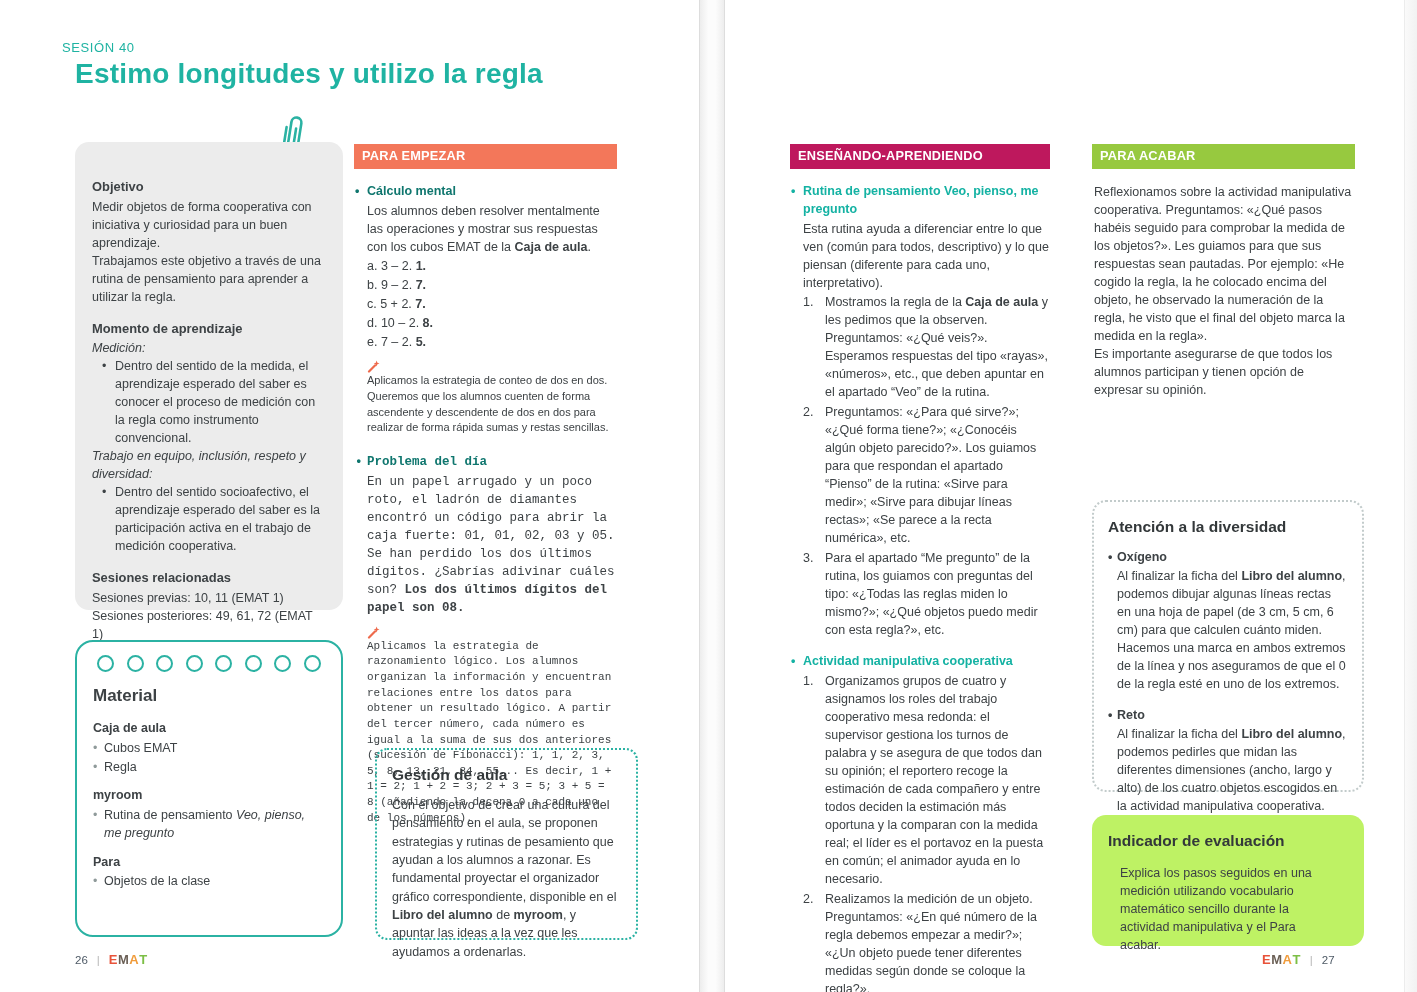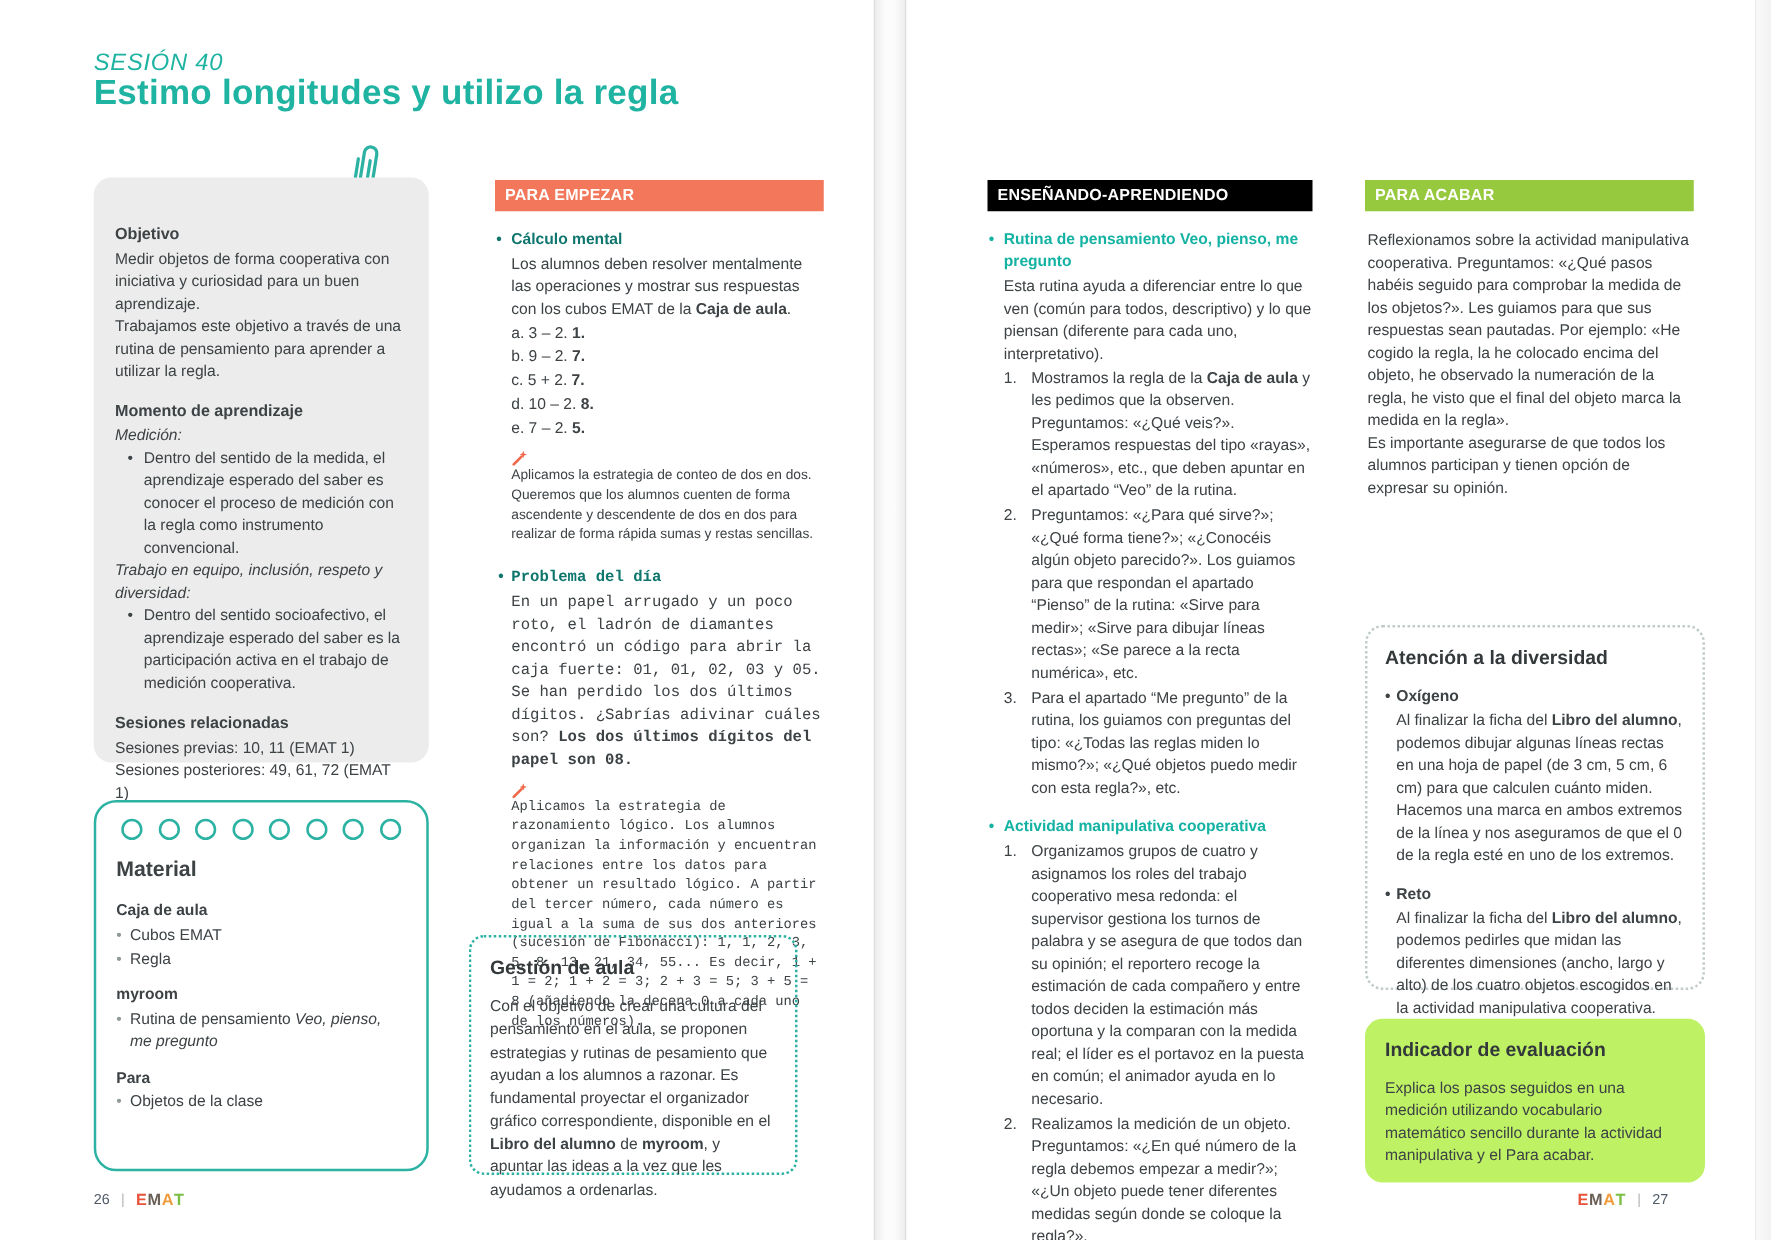--- a/index.html
+++ b/index.html
@@ -15,22 +15,22 @@
     background:linear-gradient(to right,#ededed,#fcfcfc 35%,#fcfcfc 65%,#ededed);
     border-left:1px solid #ddd;border-right:1px solid #ddd;
   }
   .page-edge-right{
     position:absolute;left:1404px;top:0;width:13px;height:992px;
     border-left:1px solid #ececec;
     background:linear-gradient(to right,#fafafa,#f1f1f1);
   }
   
   .session-label{
-    position:absolute;left:75px;top:40px;
-    color:#1fb3a2;font-size:19px;letter-spacing:.6px;font-style:italic;
+    position:absolute;left:62px;top:40px;
+    color:#1fb3a2;font-size:13px;letter-spacing:.6px;
   }
   .page-title{
     position:absolute;left:75px;top:58px;
     color:#1fb3a2;font-size:28px;font-weight:bold;letter-spacing:.2px;
   }
   
   .info-box{
     position:absolute;left:75px;top:142px;width:268px;height:468px;
     box-sizing:border-box;background:#ececec;border-radius:14px;
     padding:36px 17px 16px 17px;font-size:12.5px;line-height:1.44;
@@ -54,24 +54,24 @@
   .material-heading{font-size:17px;font-weight:bold;margin:2px 0 12px 0;}
   .mat-group-title{font-weight:bold;margin:11px 0 2px 0;}
   .mat-item{position:relative;padding-left:11px;margin:1px 0;}
   .mat-item::before{content:"•";position:absolute;left:0;color:#8f9a9a;}
   
   .bar{
     color:#fff;font-weight:bold;font-size:12.8px;letter-spacing:.2px;
     padding:3px 6px 4px 8px;
   }
   .bar.orange{background:#f3775a;}
-  .bar.teal{background:#000000;}
+  .bar.teal{background:#be185d;}
   .bar.green{background:#97c93f;}
   .col{position:absolute;font-size:12.5px;line-height:1.44;}
-  .col-mid{left:396px;top:144px;width:263px;}
+  .col-mid{left:354px;top:144px;width:263px;}
   .col-r1{left:790px;top:144px;width:260px;}
   .col-r2{left:1092px;top:144px;width:263px;}
   .section{margin-top:13px;padding-left:13px;position:relative;}
   .bullet-title{position:relative;font-weight:bold;margin:0 0 2px 0;}
   .bullet-title::before{content:"•";position:absolute;left:-12px;top:0;}
   .orange-txt{color:#0f766e;}
   .teal-txt{color:#14b2a3;}
   .section p{margin:0;}
   .calc-line{margin:1px 0;}
   .tip{display:flex;margin-top:7px;flex-direction:column;}
@@ -94,21 +94,21 @@
     padding:14px 14px;font-size:12.5px;line-height:1.44;
   }
   .sub-bullet{position:relative;font-weight:bold;margin:10px 0 1px 0;padding-left:9px;}
   .sub-bullet::before{content:"•";position:absolute;left:0;}
   .sub-text{margin:0 0 0 9px;}
   .indicador-box{
     position:absolute;left:1092px;top:815px;width:272px;height:131px;
     box-sizing:border-box;background:#bef264;border-radius:14px;
     padding:15px 16px;font-size:12.5px;line-height:1.44;
   }
-  .indicador-box p{margin:0;}
+  .indicador-box p{margin:12px;}
   .col-r2 .acabar-p{margin:14px 0 0 2px;}
   
   .footer{position:absolute;top:952px;display:flex;align-items:center;gap:9px;font-size:11.5px;color:#6d6d6d;}
   .footer-left{left:75px;}
   .footer-right{left:1262px;}
   .pgnum{color:#4e5a66;}
   .sep{color:#b5b5b5;}
   .logo{font-weight:800;font-size:13px;letter-spacing:.5px;display:flex;}
   .l-e{color:#e8533a;}
   .l-m{color:#6a5f55;}

